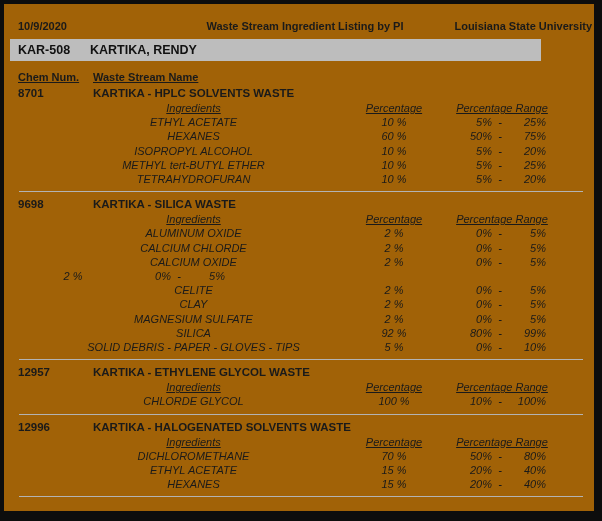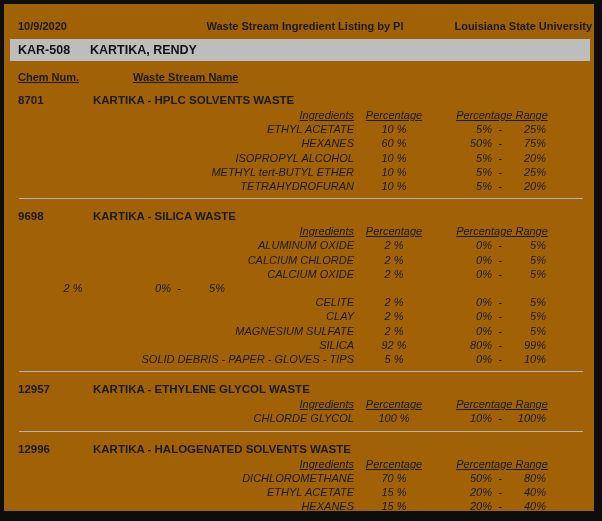--- a/index.html
+++ b/index.html
@@ -27,63 +27,62 @@
     font-size: 11px;
     font-weight: 700;
   }
   .report-header .rh-date { text-align: left; }
   .report-header .rh-title { text-align: center; }
   .report-header .rh-org { text-align: right; }
 
   
   .pi-bar {
     margin: 7px 16px 0 6px;
-    width: 580px; height: 22px;
+    width: 531px; height: 22px;
     background: var(--pi-bar-bg, #bdbdbd);
     display: flex;
     align-items: center;
     padding-left: 8px;
     font-size: 12.5px;
     font-weight: 700;
     color: #111;
   }
   .pi-bar .pi-code { width: 72px; }
 
   
   .col-headers {
     margin-top: 10px;
     padding-left: 14px;
     display: grid;
     grid-template-columns: 75px auto;
     font-size: 11px;
     font-weight: 700;
-    gap: 40px;
   }
   .col-headers span { text-decoration: underline; }
 
   
   .stream-head {
-    margin-top: 10px;
+    margin-top: 3px;
     padding-left: 14px;
     display: grid;
     grid-template-columns: 75px auto;
     font-size: 11.5px;
     font-weight: 700;
     line-height: 14px;
   }
   .ing-head, .ing-row {
     display: flex;
     padding-left: 29px;
     font-size: 11px;
     font-style: italic;
     line-height: 14.2px;
   }
   .ing-head { margin-top: 1px; }
   .ing-head span { text-decoration: underline; }
-  .c-name { flex: 1 1 auto; text-align: right; }
+  .c-name { flex: 1 1 auto; text-align: center; }
   .c-pct  { width: 80px; flex: 0 0 80px; text-align: center; margin-right: 18px; }
   .c-range{ width: 100px; flex: 0 0 100px; text-align: center; margin-right: 42px; }
   .r-min  { display: inline-block; width: 34px; text-align: right; }
   .r-dash { display: inline-block; width: 16px; text-align: center; }
   .r-max  { display: inline-block; width: 38px; text-align: right; }
 
   .section-divider {
     border: none;
     border-top: 1px solid var(--divider, #b3b3b3);
     margin: 5px 11px 5px 15px;

